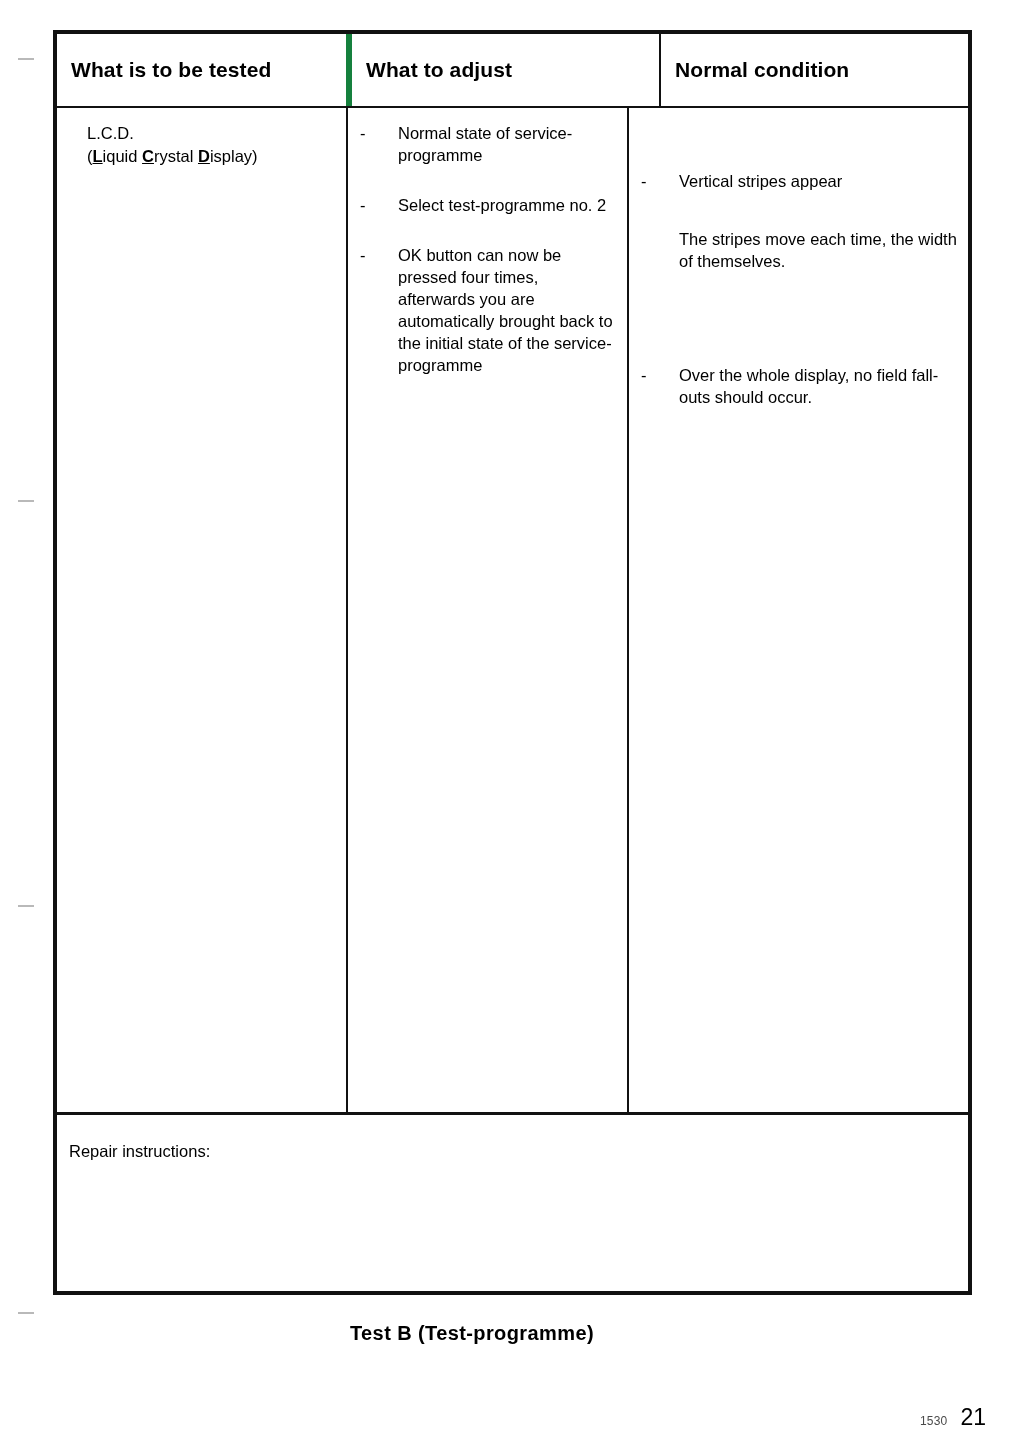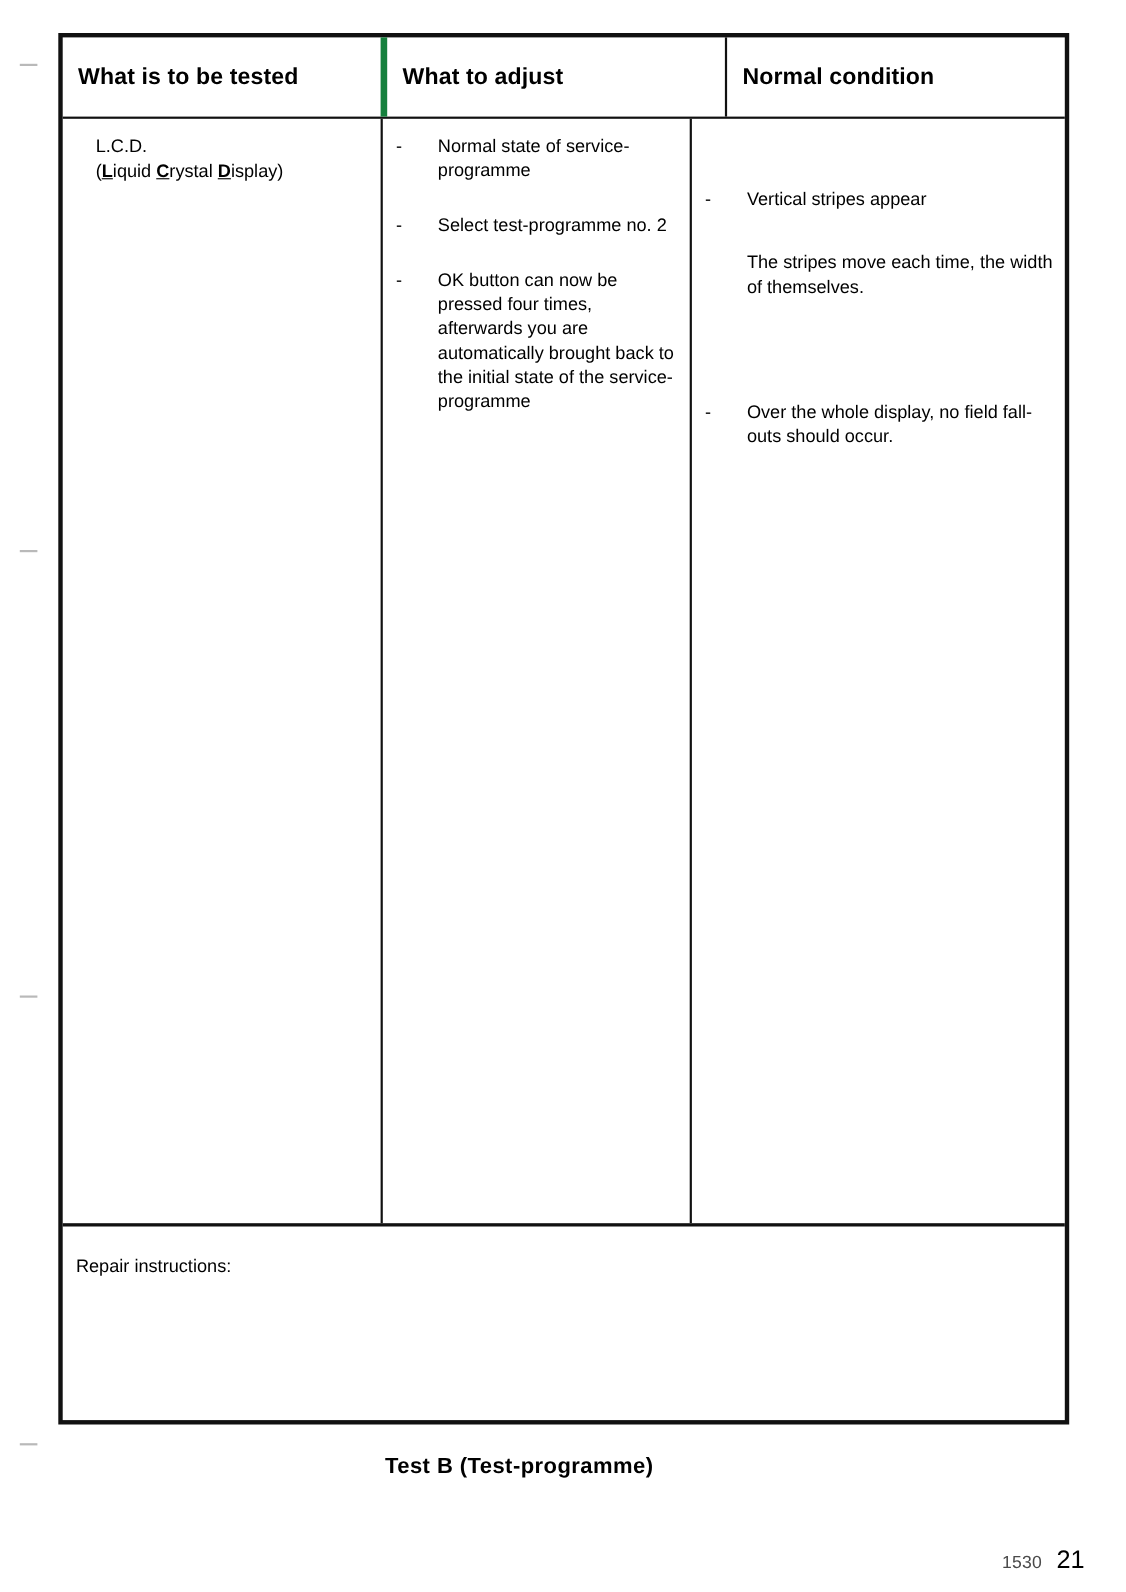--- a/index.html
+++ b/index.html
@@ -147,21 +147,21 @@
   
   .footer {
     position: absolute;
     right: 38px;
     top: 1404px;
     display: flex;
     align-items: baseline;
     gap: 13px;
   }
   .doc-code {
-    font-size: 16px;
+    font-size: 12px;
     color: #4a4a4a;
     letter-spacing: 0.2px;
     text-align: center;
   }
   .page-num {
     font-size: 23px;
     font-weight: normal;
   }
 </style>
 </head>

